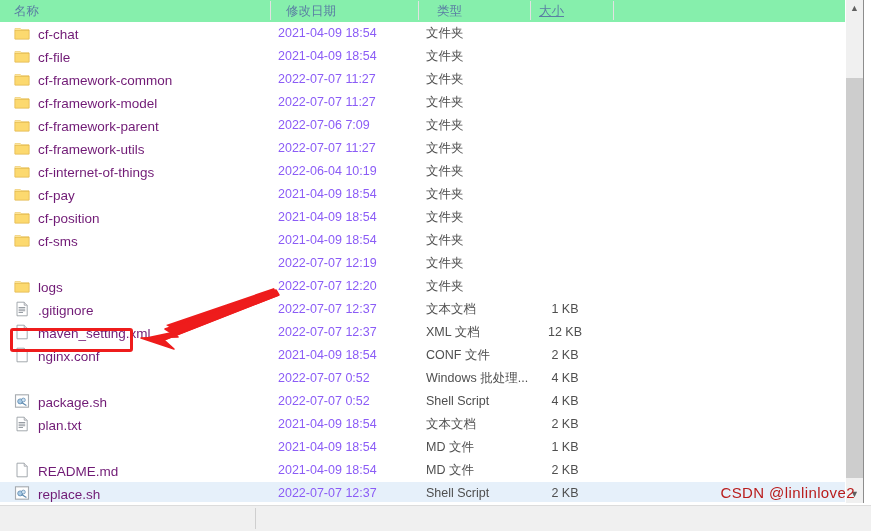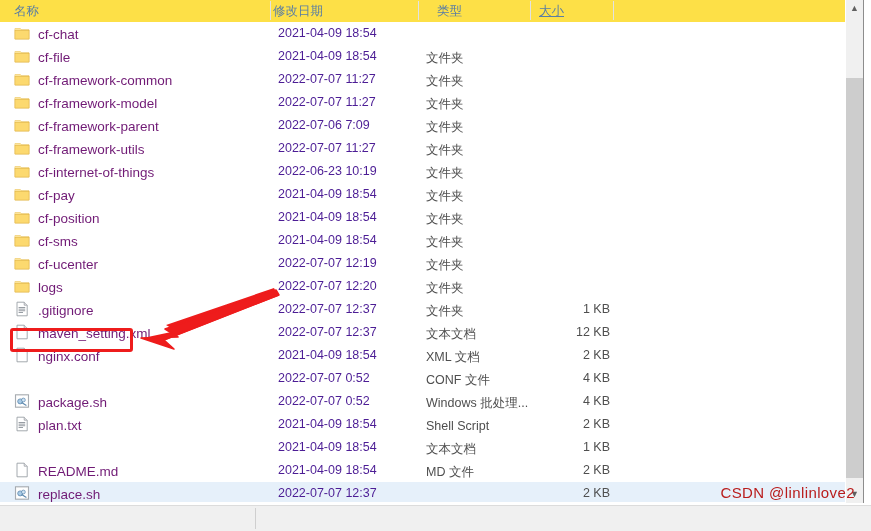--- a/index.html
+++ b/index.html
@@ -23,21 +23,21 @@
     box-sizing: border-box;
   }
 
   
   .header-row {
     position: absolute;
     left: 0;
     top: 0;
     width: 855px;
     height: 22px;
-    background: #fde047;
+    background: #86efac;
     font-size: 12.5px;
     color: #4a6c8f;
   }
   .hcell {
     position: absolute;
     top: 2px;
     height: 20px;
     line-height: 18px;
     color: #5a7ea3;
     white-space: nowrap;
@@ -94,44 +94,43 @@
     display: inline-block;
     vertical-align: middle;
   }
   .cell-date {
     position: absolute;
     left: 278px;
     top: 0;
     height: 23px;
     line-height: 23px;
     font-size: 12.5px;
-    color: #4c1d95;
+    color: #8b5cf6;
     white-space: nowrap;
   }
   .cell-type {
     position: absolute;
     left: 426px;
     top: 0;
     height: 23px;
     line-height: 23px;
     font-size: 12.5px;
     color: #4f4f4f;
     white-space: nowrap;
-    margin-top: 25px;
   }
   .cell-size {
     position: absolute;
     left: 520px;
     width: 90px;
     top: 0;
     height: 23px;
     line-height: 23px;
     font-size: 12.5px;
     color: #4f4f4f;
-    text-align: right;
+    text-align: center;
     white-space: nowrap;
   }
 
   
   .scrollbar {
     position: absolute;
     right: 8px;
     top: 0;
     width: 17px;
     height: 503px;
@@ -229,21 +228,21 @@
   }
 </style>
 </head>
 <body>
 
 <div id="explorer">
 
   <div class="header-row">
     <div class="hcell" style="left:14px;width:256px;padding-left:0;">名称</div>
     <div class="hsep" style="left:270px;"></div>
-    <div class="hcell" style="left:265px;width:147px;">修改日期</div>
+    <div class="hcell" style="left:278px;width:147px;">修改日期</div>
     <div class="hsep" style="left:418px;"></div>
     <div class="hcell" style="left:429px;width:111px;">类型</div>
     <div class="hsep" style="left:530px;"></div>
     <div class="hcell" style="left:531px;width:82px;text-decoration:underline;">大小</div>
     <div class="hsep" style="left:613px;"></div>
   </div>
 
   <div class="list" id="file-list">
       <div class="row">
         <div class="cell-name"><span class="icon"><svg width="16" height="16" viewBox="0 0 16 16">
@@ -304,21 +303,21 @@
         <div class="cell-date">2022-07-07 11:27</div>
         <div class="cell-type">文件夹</div>
         <div class="cell-size"></div>
       </div>
       <div class="row">
         <div class="cell-name"><span class="icon"><svg width="16" height="16" viewBox="0 0 16 16">
               <path d="M1 3.5 h5.2 l1.1 1.3 H15 v9.2 H1 Z" fill="#f8d775" stroke="#e3b94e" stroke-width="0.7"></path>
               <path d="M1 3.5 h5.2 l1.1 1.3 H1 Z" fill="#fde7a8"></path>
               <rect x="1" y="5.6" width="14" height="8.4" fill="#fcd96f" stroke="#e3b94e" stroke-width="0.6"></rect>
             </svg></span><span class="nm">cf-internet-of-things</span></div>
-        <div class="cell-date">2022-06-23 10:19</div>
+        <div class="cell-date">2022-06-04 10:19</div>
         <div class="cell-type">文件夹</div>
         <div class="cell-size"></div>
       </div>
       <div class="row">
         <div class="cell-name"><span class="icon"><svg width="16" height="16" viewBox="0 0 16 16">
               <path d="M1 3.5 h5.2 l1.1 1.3 H15 v9.2 H1 Z" fill="#f8d775" stroke="#e3b94e" stroke-width="0.7"></path>
               <path d="M1 3.5 h5.2 l1.1 1.3 H1 Z" fill="#fde7a8"></path>
               <rect x="1" y="5.6" width="14" height="8.4" fill="#fcd96f" stroke="#e3b94e" stroke-width="0.6"></rect>
             </svg></span><span class="nm">cf-pay</span></div>
         <div class="cell-date">2021-04-09 18:54</div>
@@ -339,25 +338,20 @@
         <div class="cell-name"><span class="icon"><svg width="16" height="16" viewBox="0 0 16 16">
               <path d="M1 3.5 h5.2 l1.1 1.3 H15 v9.2 H1 Z" fill="#f8d775" stroke="#e3b94e" stroke-width="0.7"></path>
               <path d="M1 3.5 h5.2 l1.1 1.3 H1 Z" fill="#fde7a8"></path>
               <rect x="1" y="5.6" width="14" height="8.4" fill="#fcd96f" stroke="#e3b94e" stroke-width="0.6"></rect>
             </svg></span><span class="nm">cf-sms</span></div>
         <div class="cell-date">2021-04-09 18:54</div>
         <div class="cell-type">文件夹</div>
         <div class="cell-size"></div>
       </div>
       <div class="row">
-        <div class="cell-name"><span class="icon"><svg width="16" height="16" viewBox="0 0 16 16">
-              <path d="M1 3.5 h5.2 l1.1 1.3 H15 v9.2 H1 Z" fill="#f8d775" stroke="#e3b94e" stroke-width="0.7"></path>
-              <path d="M1 3.5 h5.2 l1.1 1.3 H1 Z" fill="#fde7a8"></path>
-              <rect x="1" y="5.6" width="14" height="8.4" fill="#fcd96f" stroke="#e3b94e" stroke-width="0.6"></rect>
-            </svg></span><span class="nm">cf-ucenter</span></div>
         <div class="cell-date">2022-07-07 12:19</div>
         <div class="cell-type">文件夹</div>
         <div class="cell-size"></div>
       </div>
       <div class="row">
         <div class="cell-name"><span class="icon"><svg width="16" height="16" viewBox="0 0 16 16">
               <path d="M1 3.5 h5.2 l1.1 1.3 H15 v9.2 H1 Z" fill="#f8d775" stroke="#e3b94e" stroke-width="0.7"></path>
               <path d="M1 3.5 h5.2 l1.1 1.3 H1 Z" fill="#fde7a8"></path>
               <rect x="1" y="5.6" width="14" height="8.4" fill="#fcd96f" stroke="#e3b94e" stroke-width="0.6"></rect>
             </svg></span><span class="nm">logs</span></div>

